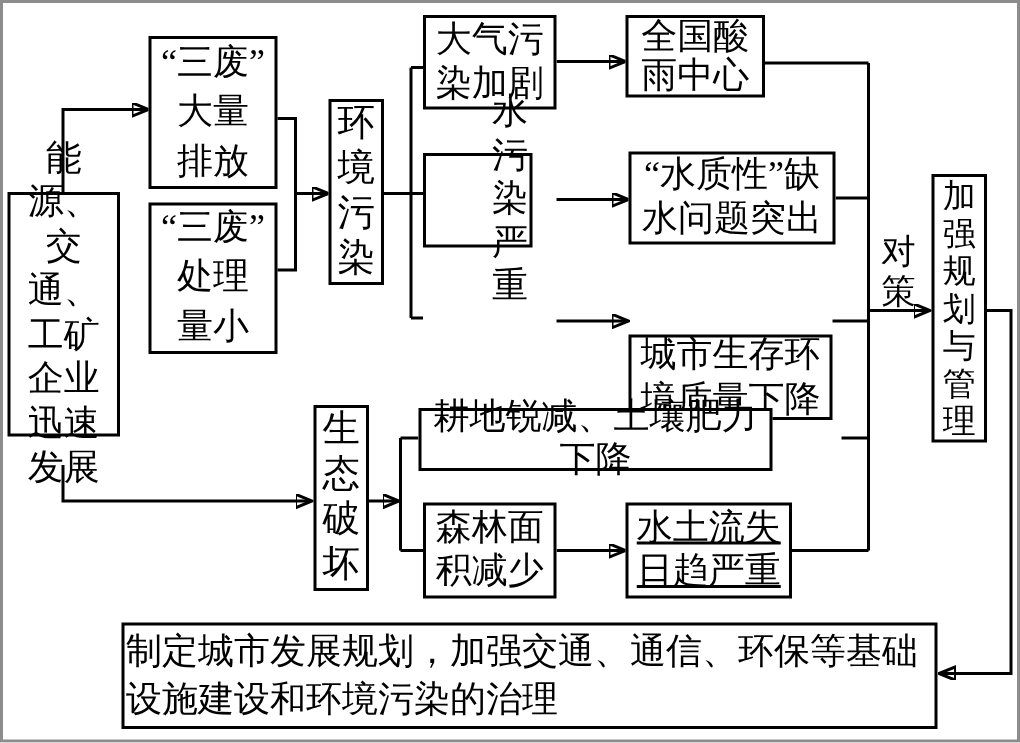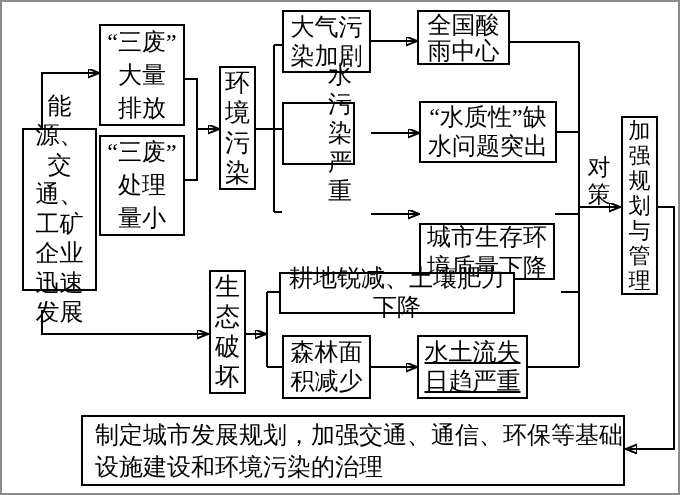--- a/index.html
+++ b/index.html
@@ -30,36 +30,36 @@
   }
   .box.align-left{text-align:left;}
   .lbl{
     position:absolute;
     white-space:pre-line;
     text-align:center;
     font-size:23px;
     line-height:27px;
   }
   
-  #n-source    {left:20px;  top:126px; width:75px;  height:163px; line-height:29.5px;}
+  #n-source    {left:3px;  top:126px; width:75px;  height:163px; line-height:29.5px;}
   #n-emission  {left:97px; top:22px;  width:86px;  height:102px; line-height:33px;}
   #n-treatment {left:97px; top:133px; width:86px;  height:101px; line-height:33px;}
   #n-envpol    {left:217px;top:64px;  width:37px;  height:124px; line-height:30px; font-size:25px;}
   #n-air       {left:280px;top:8px;   width:89px;  height:63px;}
   #n-water     {left:280px;top:100px; width:73px;  height:63px;padding-left:44px;}
   #n-noise     {left:280px;top:180px; width:89px;  height:65px;}
   #n-acid      {left:415px;top:8px;   width:93px;  height:55px;  line-height:26px;}
   #n-shortage  {left:417px;top:99px;  width:138px; height:62px;}
   #n-cityenv   {left:417px;top:180px; width:136px; height:57px; line-height:30px;margin-top:41px;}
   #n-eco       {left:207px;top:268px; width:37px;  height:124px; line-height:30px; font-size:25px;}
   #n-farmland  {left:277px;top:270px; width:236px; height:42px;}
   #n-forest    {left:280px;top:333px; width:89px;  height:64px;}
   #n-erosion   {left:415px;top:333px; width:111px; height:64px;text-decoration:underline;}
   #n-plan      {left:619px;top:114px; width:37px;  height:179px; line-height:25px; font-size:22px;}
-  #n-measures  {left:79px; top:413px; width:544px; height:71px;  line-height:32px; text-align:left; justify-content:flex-start; padding-left:12px;}
+  #n-measures  {left:79px; top:413px; width:544px; height:71px;  line-height:32px; text-align:left; justify-content:flex-start; padding-left:1px;}
   #lbl-duice   {left:580px;top:152px; width:34px;  height:54px;}
 </style>
 </head>
 <body>
 
 <div class="stage">
 
   <svg class="connectors" viewBox="0 0 680 495">
     <defs>
       <marker id="arr" markerUnits="userSpaceOnUse" markerWidth="12" markerHeight="11" refX="10" refY="4.5" orient="auto">

